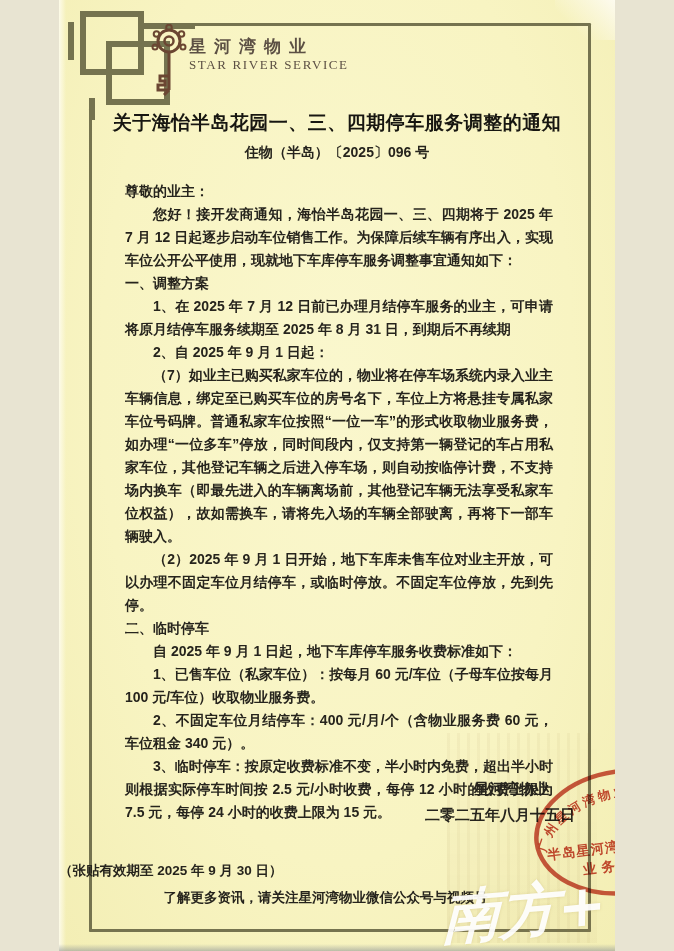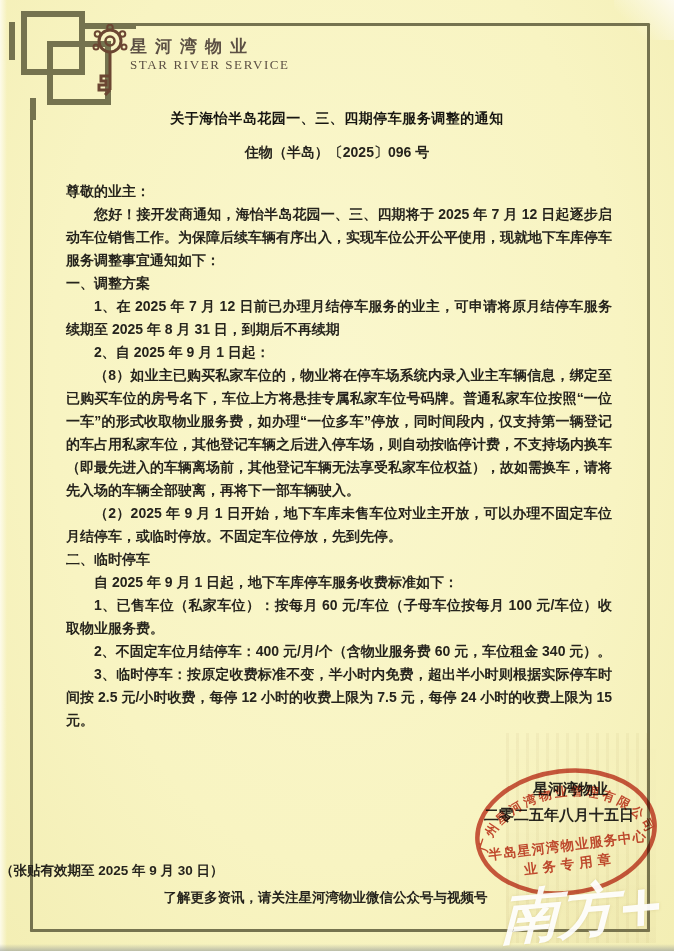--- a/index.html
+++ b/index.html
@@ -1,18 +1,18 @@
 <!DOCTYPE html>
 <html lang="zh"><head>
 <meta charset="utf-8">
 <style>
   html,body{margin:0;padding:0;background:#e8e4d2;}
   .page{
     position:relative;
-    width:674px;height:951px;
+    width:556px;height:951px;
     margin:0 auto;
     overflow:hidden;
     background:
       radial-gradient(ellipse at 50% 40%, #faf7cd 0%, #f8f4c2 60%, #f3eeb4 100%);
     font-family:"Liberation Sans","DejaVu Sans",sans-serif;
     color:#26241d;
   }
   
   .scan-edge-left{position:absolute;left:0;top:0;width:7px;height:100%;background:linear-gradient(90deg,#fdfbe9,rgba(253,251,233,0));}
   .scan-edge-bottom{position:absolute;left:0;bottom:0;width:100%;height:7px;background:linear-gradient(0deg,#9aA09b,rgba(154,160,155,0));opacity:.65;}
@@ -27,21 +27,21 @@
   .corner-knot{position:absolute;left:6px;top:2px;}
 
   
   .logo-key{position:absolute;left:84px;top:24px;}
   .brand{position:absolute;left:130px;top:36px;line-height:1.25;}
   .brand-cn{font-size:17px;letter-spacing:8px;color:#5c5044;font-weight:600;font-family:"Liberation Serif","DejaVu Serif",serif;}
   .brand-en{font-size:13px;letter-spacing:1.6px;color:#5c5044;font-family:"Liberation Serif","DejaVu Serif",serif;}
 
   
   .title{position:absolute;left:40px;right:40px;top:110px;text-align:center;
-         font-size:14px;font-weight:800;letter-spacing:.5px;color:#171611;}
+         font-size:19px;font-weight:800;letter-spacing:.5px;color:#171611;}
   .doc-number{position:absolute;left:40px;right:40px;top:144px;text-align:center;
          font-size:14px;font-weight:700;color:#26241d;}
 
   
   .body-text{position:absolute;left:66px;right:62px;top:180px;
          font-size:14px;line-height:23px;font-weight:600;text-align:justify;}
   .body-text p{margin:0;}
   .body-text p.indent{text-indent:2em;}
   .body-text p.heading{font-weight:800;}
 
@@ -114,21 +114,21 @@
 
   <div class="title">关于海怡半岛花园一、三、四期停车服务调整的通知</div>
   <div class="doc-number">住物（半岛）〔2025〕096 号</div>
 
   <div class="body-text">
     <p>尊敬的业主：</p>
     <p class="indent">您好！接开发商通知，海怡半岛花园一、三、四期将于 2025 年 7 月 12 日起逐步启动车位销售工作。为保障后续车辆有序出入，实现车位公开公平使用，现就地下车库停车服务调整事宜通知如下：</p>
     <p class="heading">一、调整方案</p>
     <p class="indent">1、在 2025 年 7 月 12 日前已办理月结停车服务的业主，可申请将原月结停车服务续期至 2025 年 8 月 31 日，到期后不再续期</p>
     <p class="indent">2、自 2025 年 9 月 1 日起：</p>
-    <p class="indent">（8）如业主已购买私家车位的，物业将在停车场系统内录入业主车辆信息，绑定至已购买车位的房号名下，车位上方将悬挂专属私家车位号码牌。普通私家车位按照“一位一车”的形式收取物业服务费，如办理“一位多车”停放，同时间段内，仅支持第一辆登记的车占用私家车位，其他登记车辆之后进入停车场，则自动按临停计费，不支持场内换车（即最先进入的车辆离场前，其他登记车辆无法享受私家车位权益），故如需换车，请将先入场的车辆全部驶离，再将下一部车辆驶入。</p>
+    <p class="indent">（7）如业主已购买私家车位的，物业将在停车场系统内录入业主车辆信息，绑定至已购买车位的房号名下，车位上方将悬挂专属私家车位号码牌。普通私家车位按照“一位一车”的形式收取物业服务费，如办理“一位多车”停放，同时间段内，仅支持第一辆登记的车占用私家车位，其他登记车辆之后进入停车场，则自动按临停计费，不支持场内换车（即最先进入的车辆离场前，其他登记车辆无法享受私家车位权益），故如需换车，请将先入场的车辆全部驶离，再将下一部车辆驶入。</p>
     <p class="indent">（2）2025 年 9 月 1 日开始，地下车库未售车位对业主开放，可以办理不固定车位月结停车，或临时停放。不固定车位停放，先到先停。</p>
     <p class="heading">二、临时停车</p>
     <p class="indent">自 2025 年 9 月 1 日起，地下车库停车服务收费标准如下：</p>
     <p class="indent">1、已售车位（私家车位）：按每月 60 元/车位（子母车位按每月 100 元/车位）收取物业服务费。</p>
     <p class="indent">2、不固定车位月结停车：400 元/月/个（含物业服务费 60 元，车位租金 340 元）。</p>
     <p class="indent">3、临时停车：按原定收费标准不变，半小时内免费，超出半小时则根据实际停车时间按 2.5 元/小时收费，每停 12 小时的收费上限为 7.5 元，每停 24 小时的收费上限为 15 元。</p>
   </div>
 
   <div class="sig-name">星河湾物业</div>
   <div class="sig-date">二零二五年八月十五日</div>

